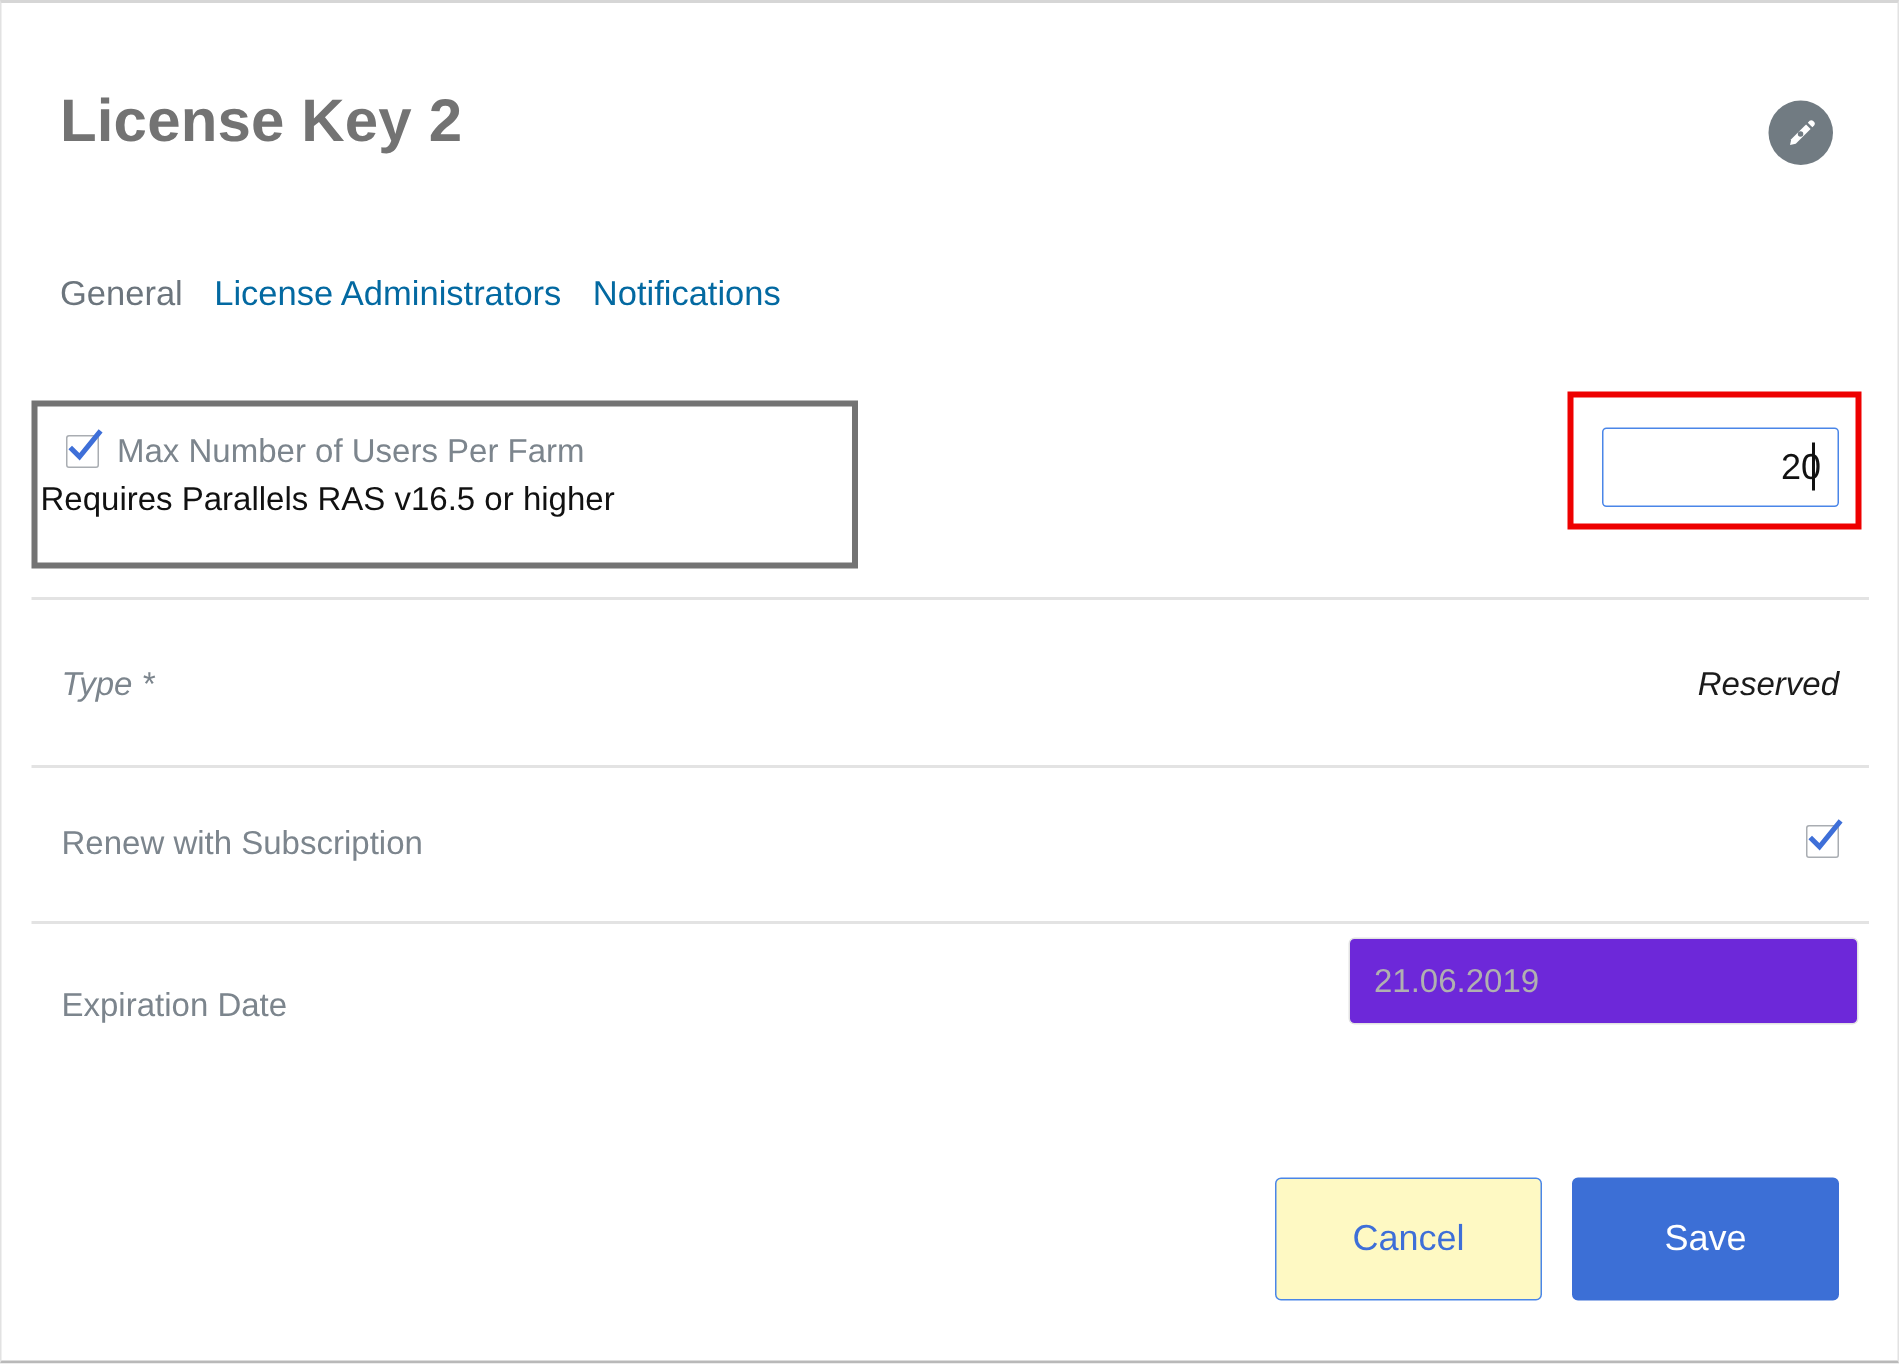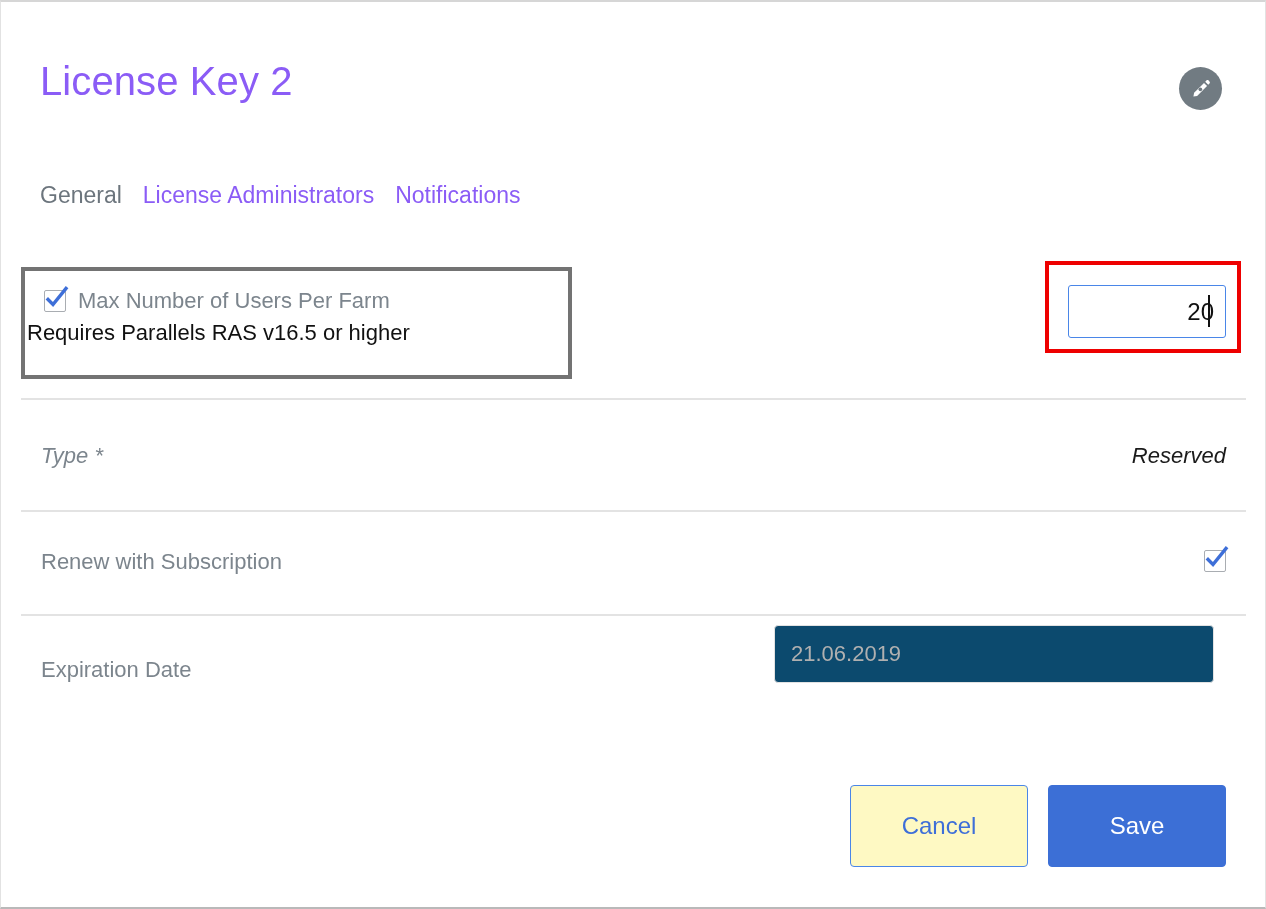--- a/index.html
+++ b/index.html
@@ -25,22 +25,22 @@
     border-left: 1px solid #e2e2e2;
     border-right: 1px solid #e2e2e2;
   }
 
   
   .page-title {
     position: absolute;
     left: 39px;
     top: 57px;
     font-size: 40px;
-    font-weight: 400;
-    color: #8b5cf6;
+    font-weight: 700;
+    color: #737373;
     letter-spacing: 0.1px;
     line-height: 1.1;
     white-space: nowrap;
   }
 
   .edit-btn {
     position: absolute;
     left: 1178px;
     top: 65px;
     width: 43px;
@@ -61,21 +61,21 @@
     position: absolute;
     left: 39px;
     top: 180px;
     display: flex;
     align-items: baseline;
     gap: 21px;
     white-space: nowrap;
   }
   .tab {
     font-size: 23px;
-    color: #8b5cf6;
+    color: #0369a1;
     cursor: pointer;
     line-height: 1.2;
   }
   .tab.active {
     color: #6c757d;
     cursor: default;
   }
 
   
   .row {
@@ -195,25 +195,25 @@
     right: 27px;
     top: 30px;
     width: 2px;
     height: 32px;
     background: #111111;
   }
 
   
   .exp-input {
     position: absolute;
-    right: 32px;
+    right: 7px;
     top: -31px;
-    width: 440px;
+    width: 340px;
     height: 58px;
-    background: #0c4a6e;
+    background: #6d28d9;
     border: 1px solid #e2e2e2;
     border-radius: 4px;
     font-family: "Liberation Sans", sans-serif;
     font-size: 22px;
     color: #b0b0b0;
     padding: 0 16px;
     line-height: 56px;
     text-align: left;
   }
 

